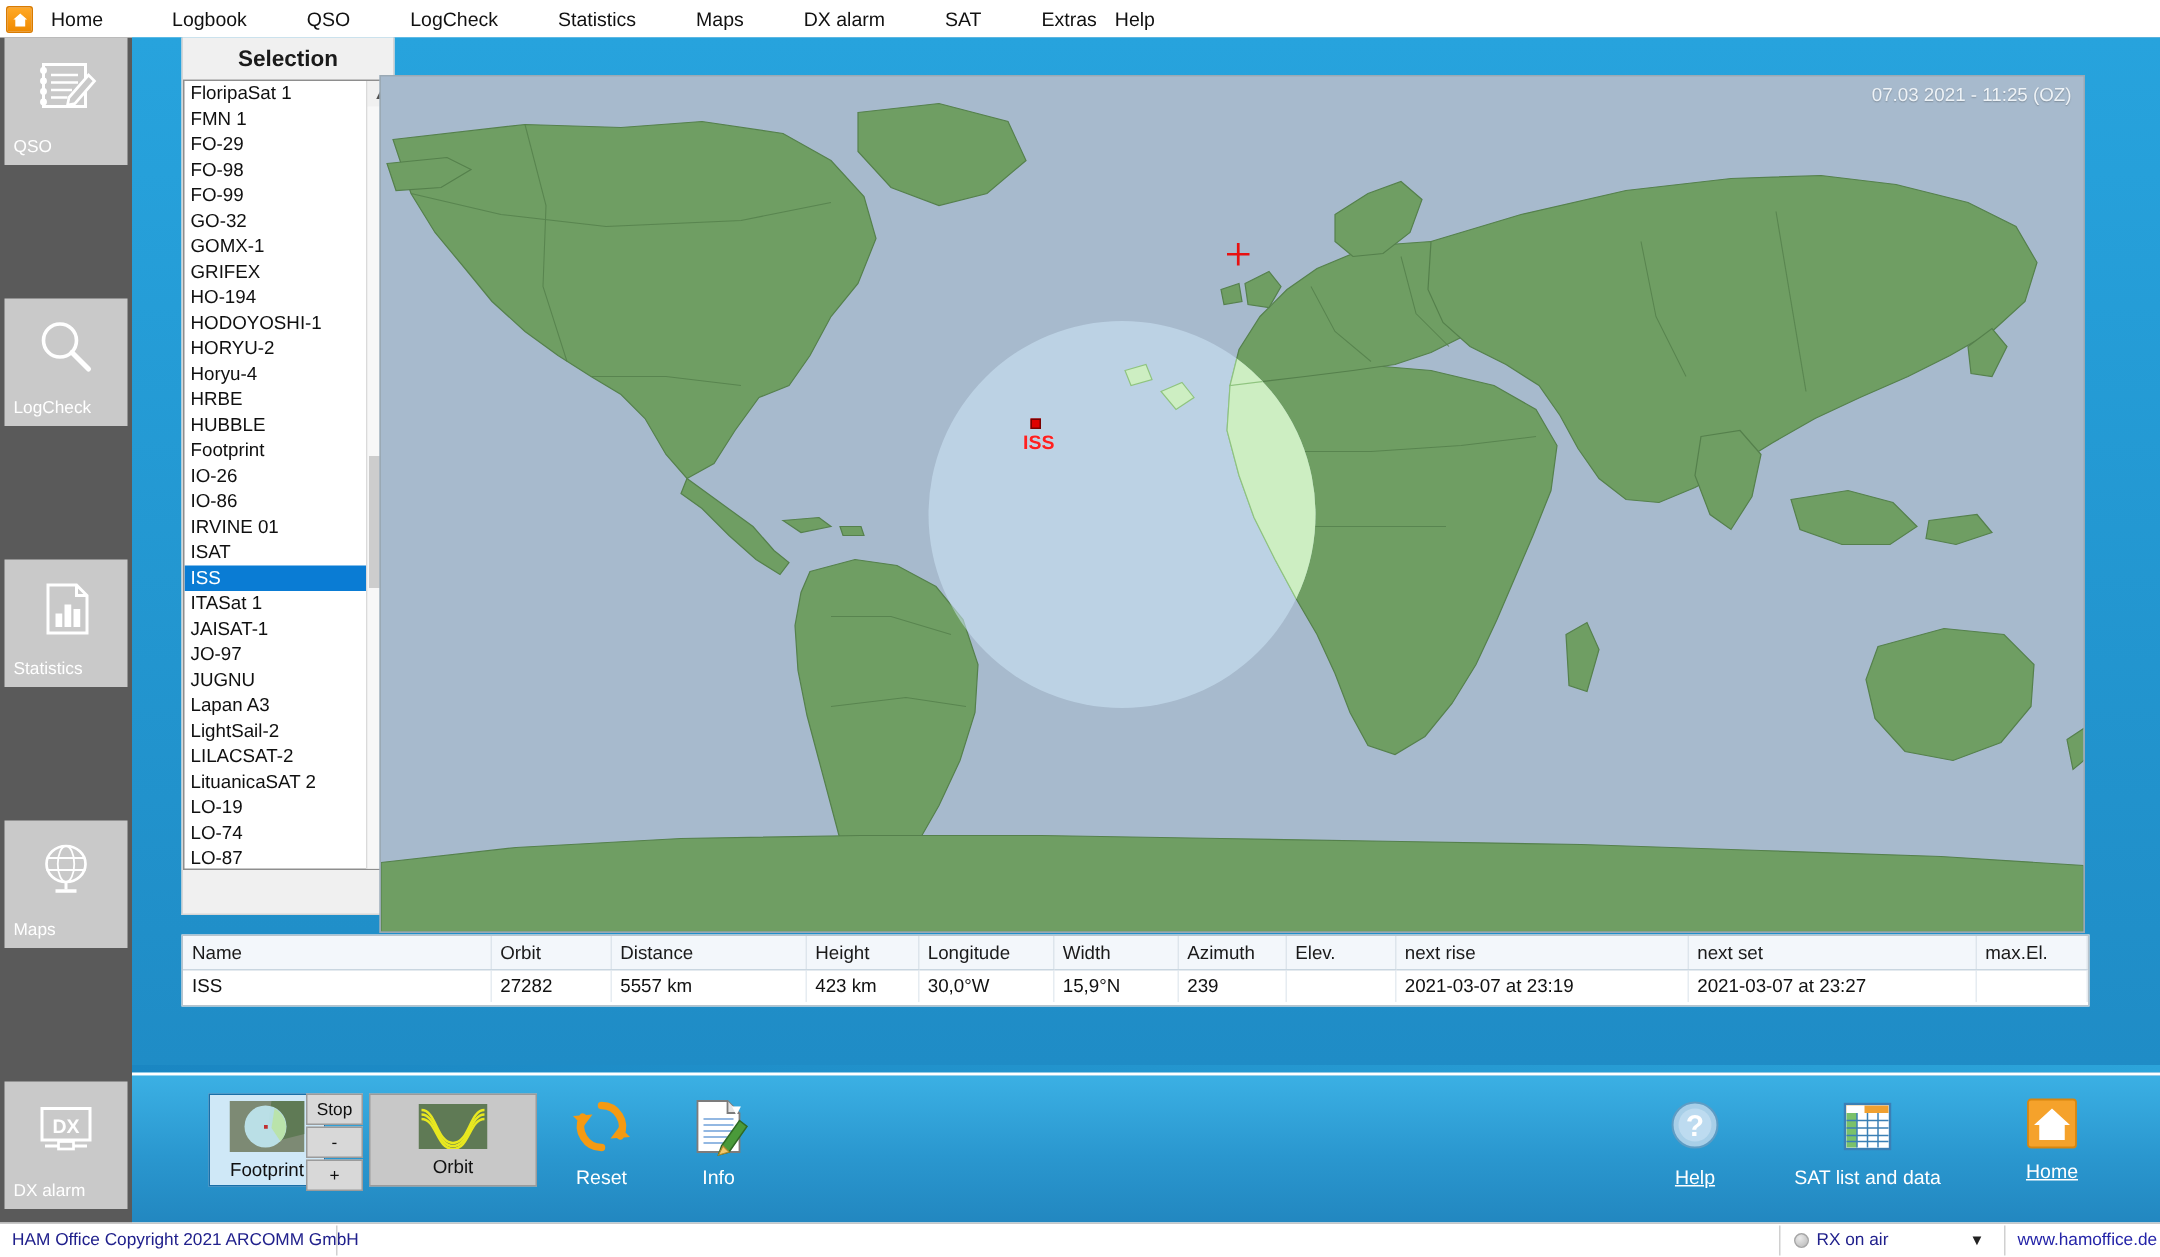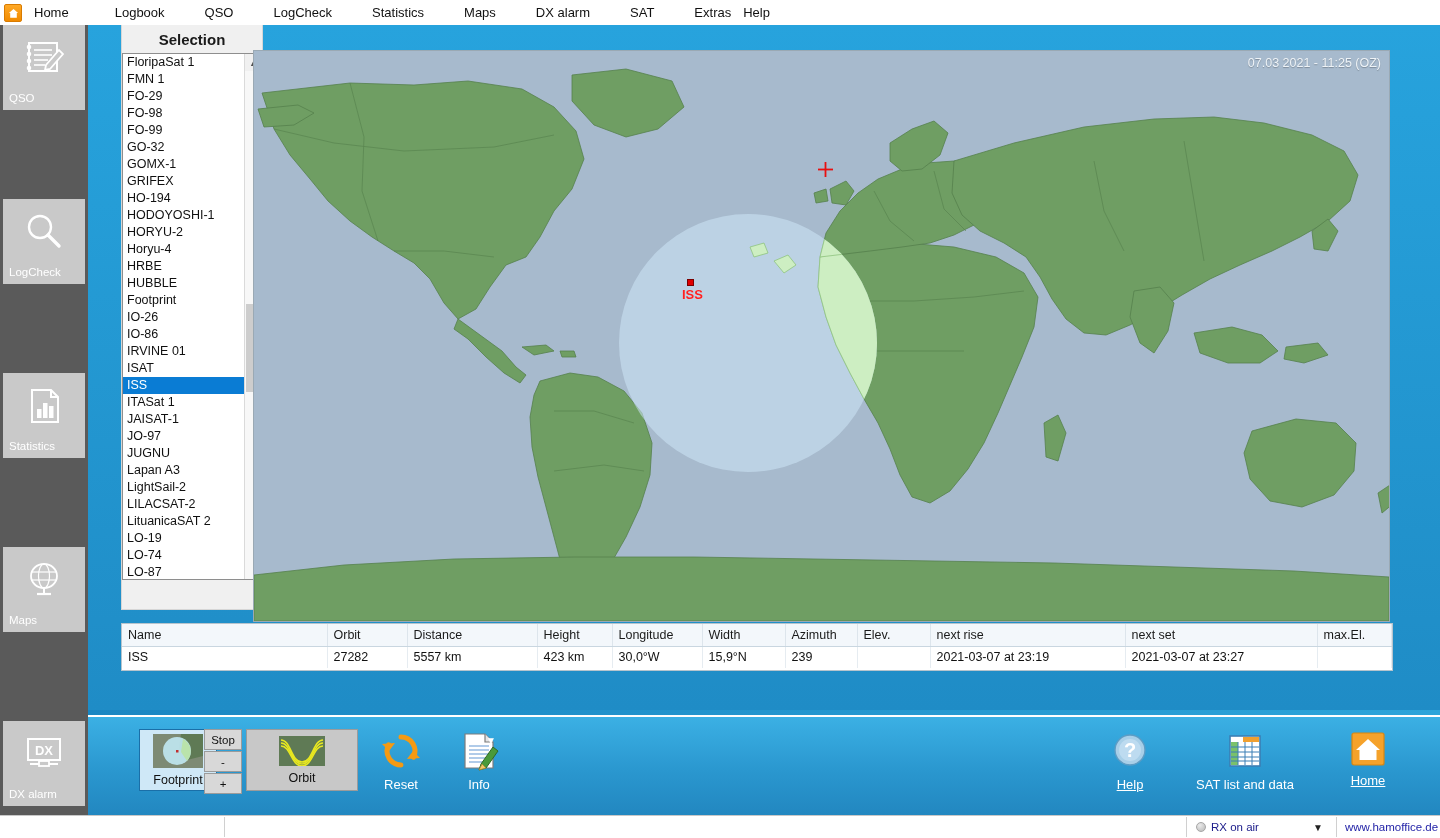--- a/index.html
+++ b/index.html
@@ -599,20 +599,21 @@
     <span class="cap ulink">Home</span>
   </div>
 </div>
 
 <div id="solrow">
   <span>SOL monitor</span>
   <span style="margin-left:14px">Video</span>
 </div>
 
 <div id="statusbar">
+  <div class="cell" style="left:8px">HAM Office Copyright 2021 ARCOMM GmbH</div>
   <div class="sep" style="left:224px"></div>
   <div class="sep" style="left:1186px"></div>
   <div class="cell" style="left:1196px">
     <span class="greyball"></span>
     <span>RX on air</span>
   </div>
   <div class="cell" style="left:1313px;color:#222;font-size:10px">▼</div>
   <div class="sep" style="left:1336px"></div>
   <div class="cell lnk" style="left:1345px">www.hamoffice.de</div>
 </div>

